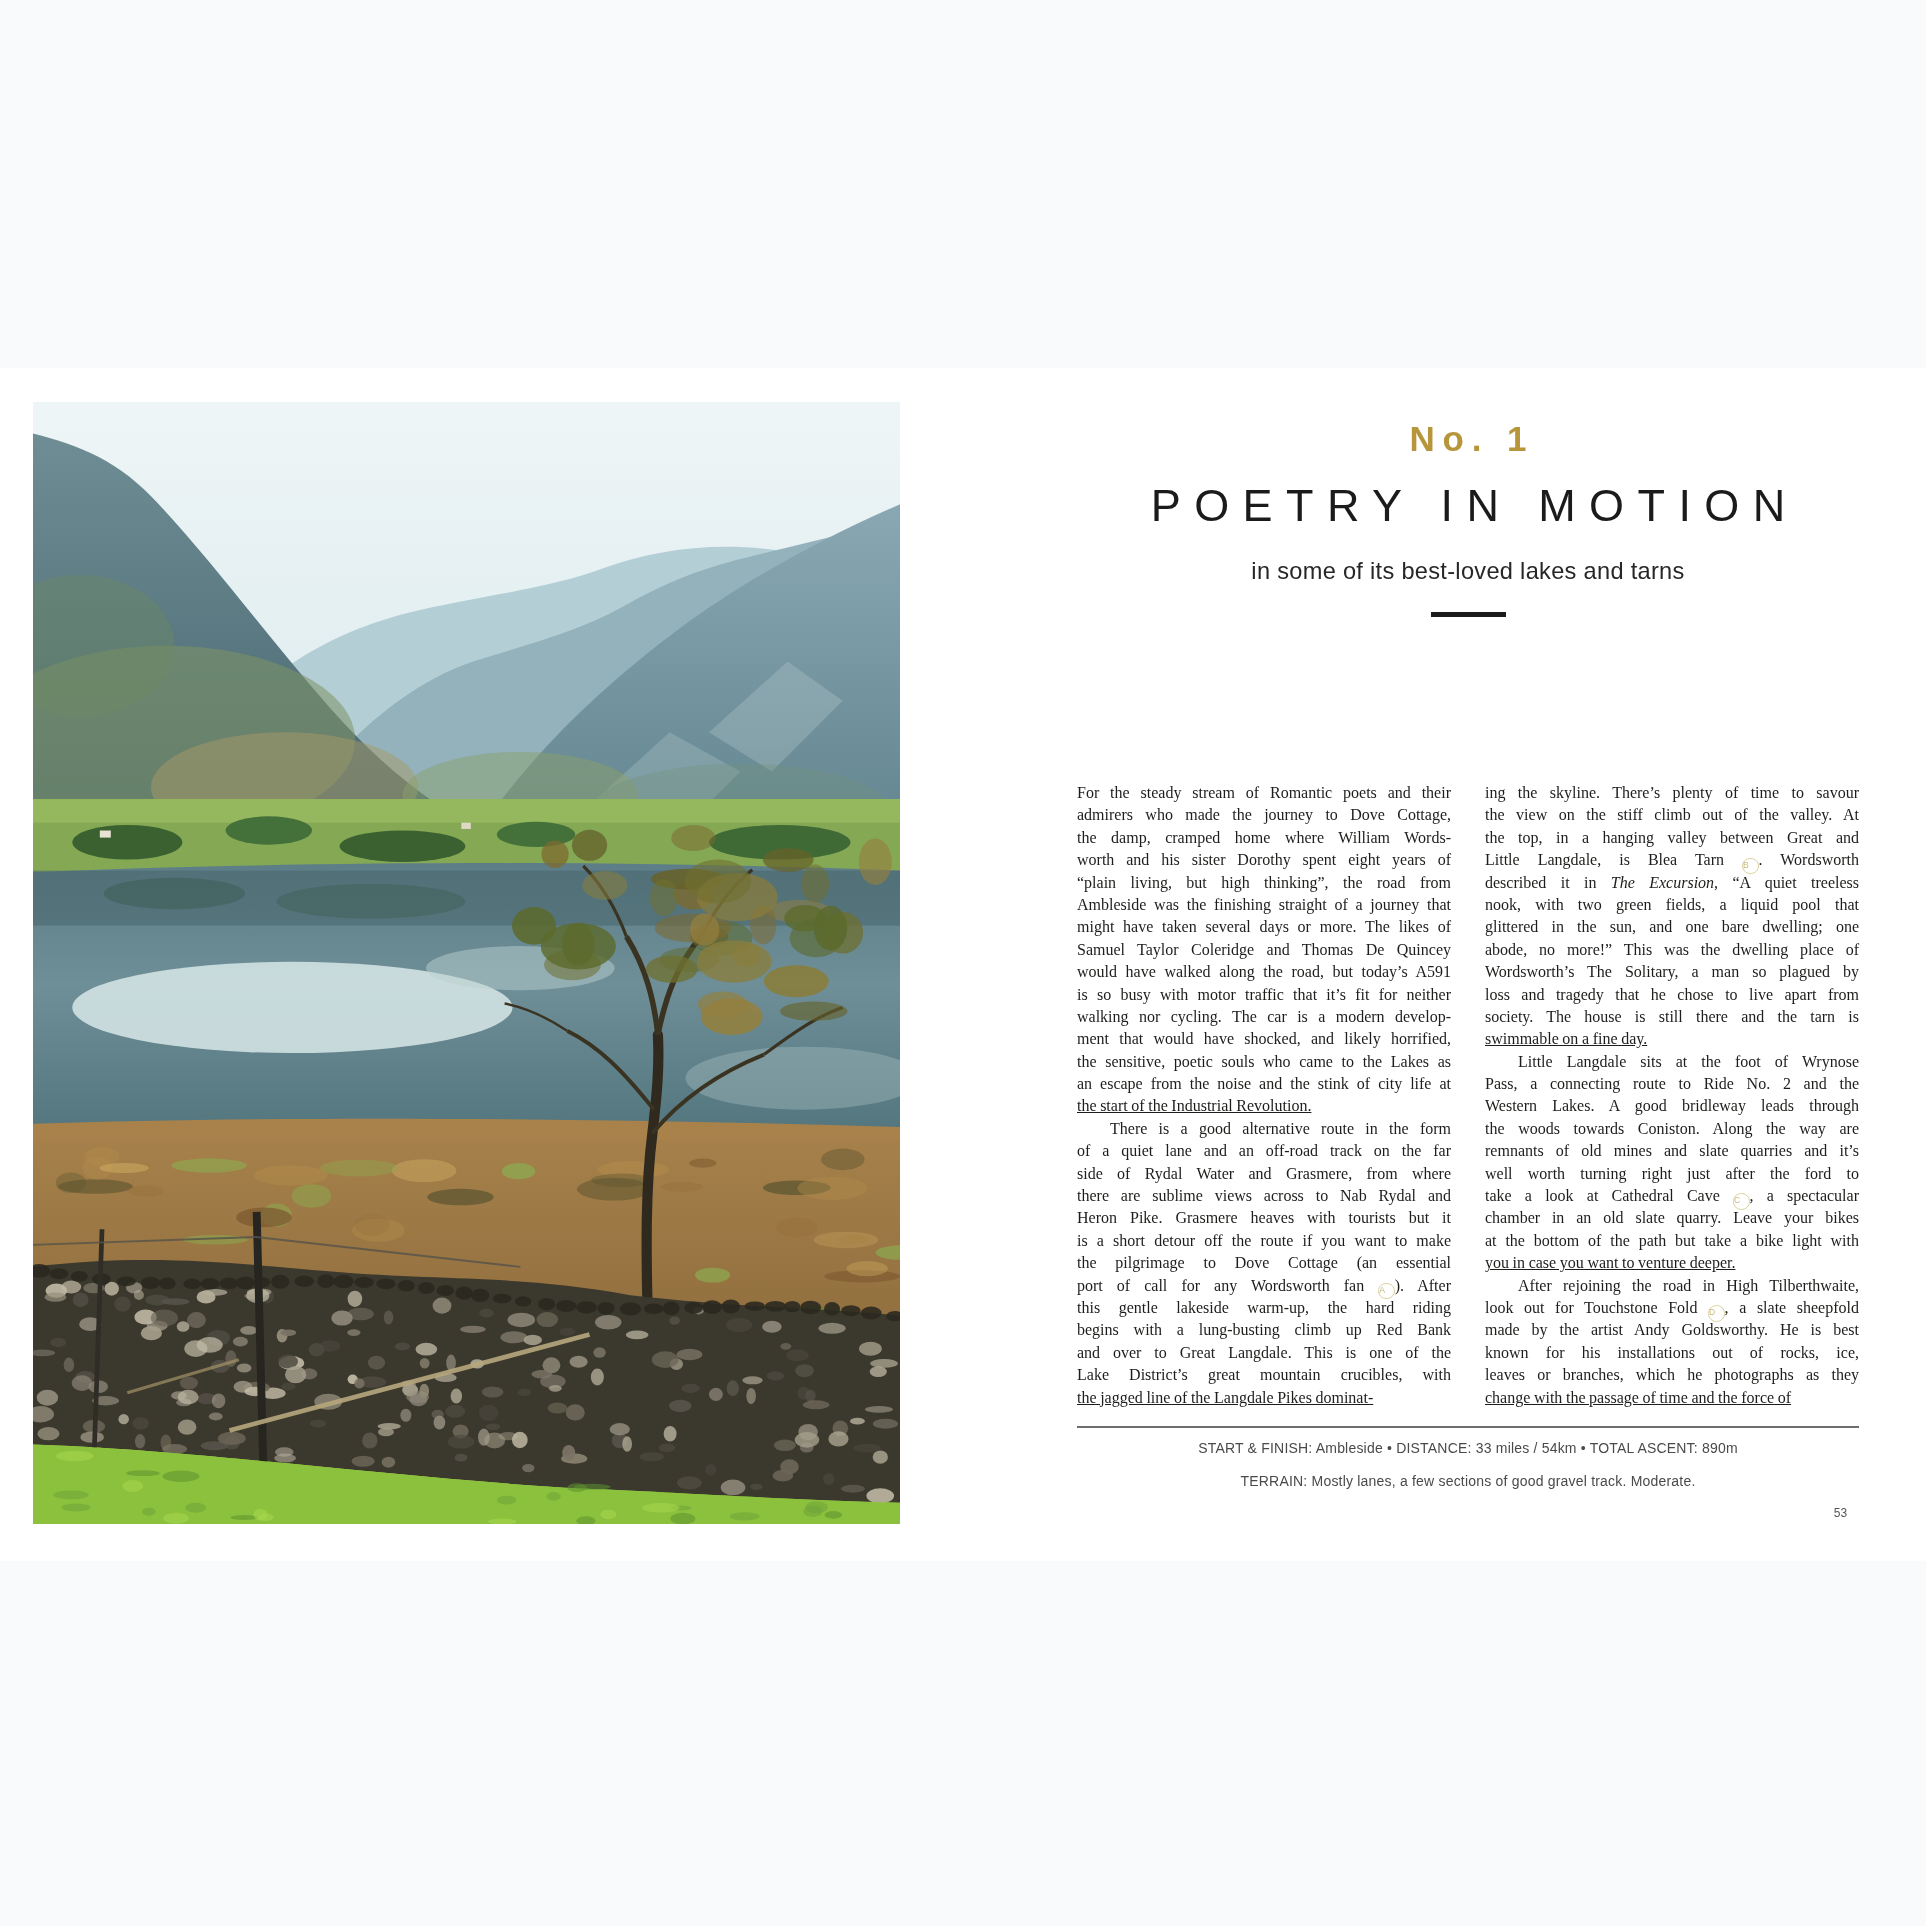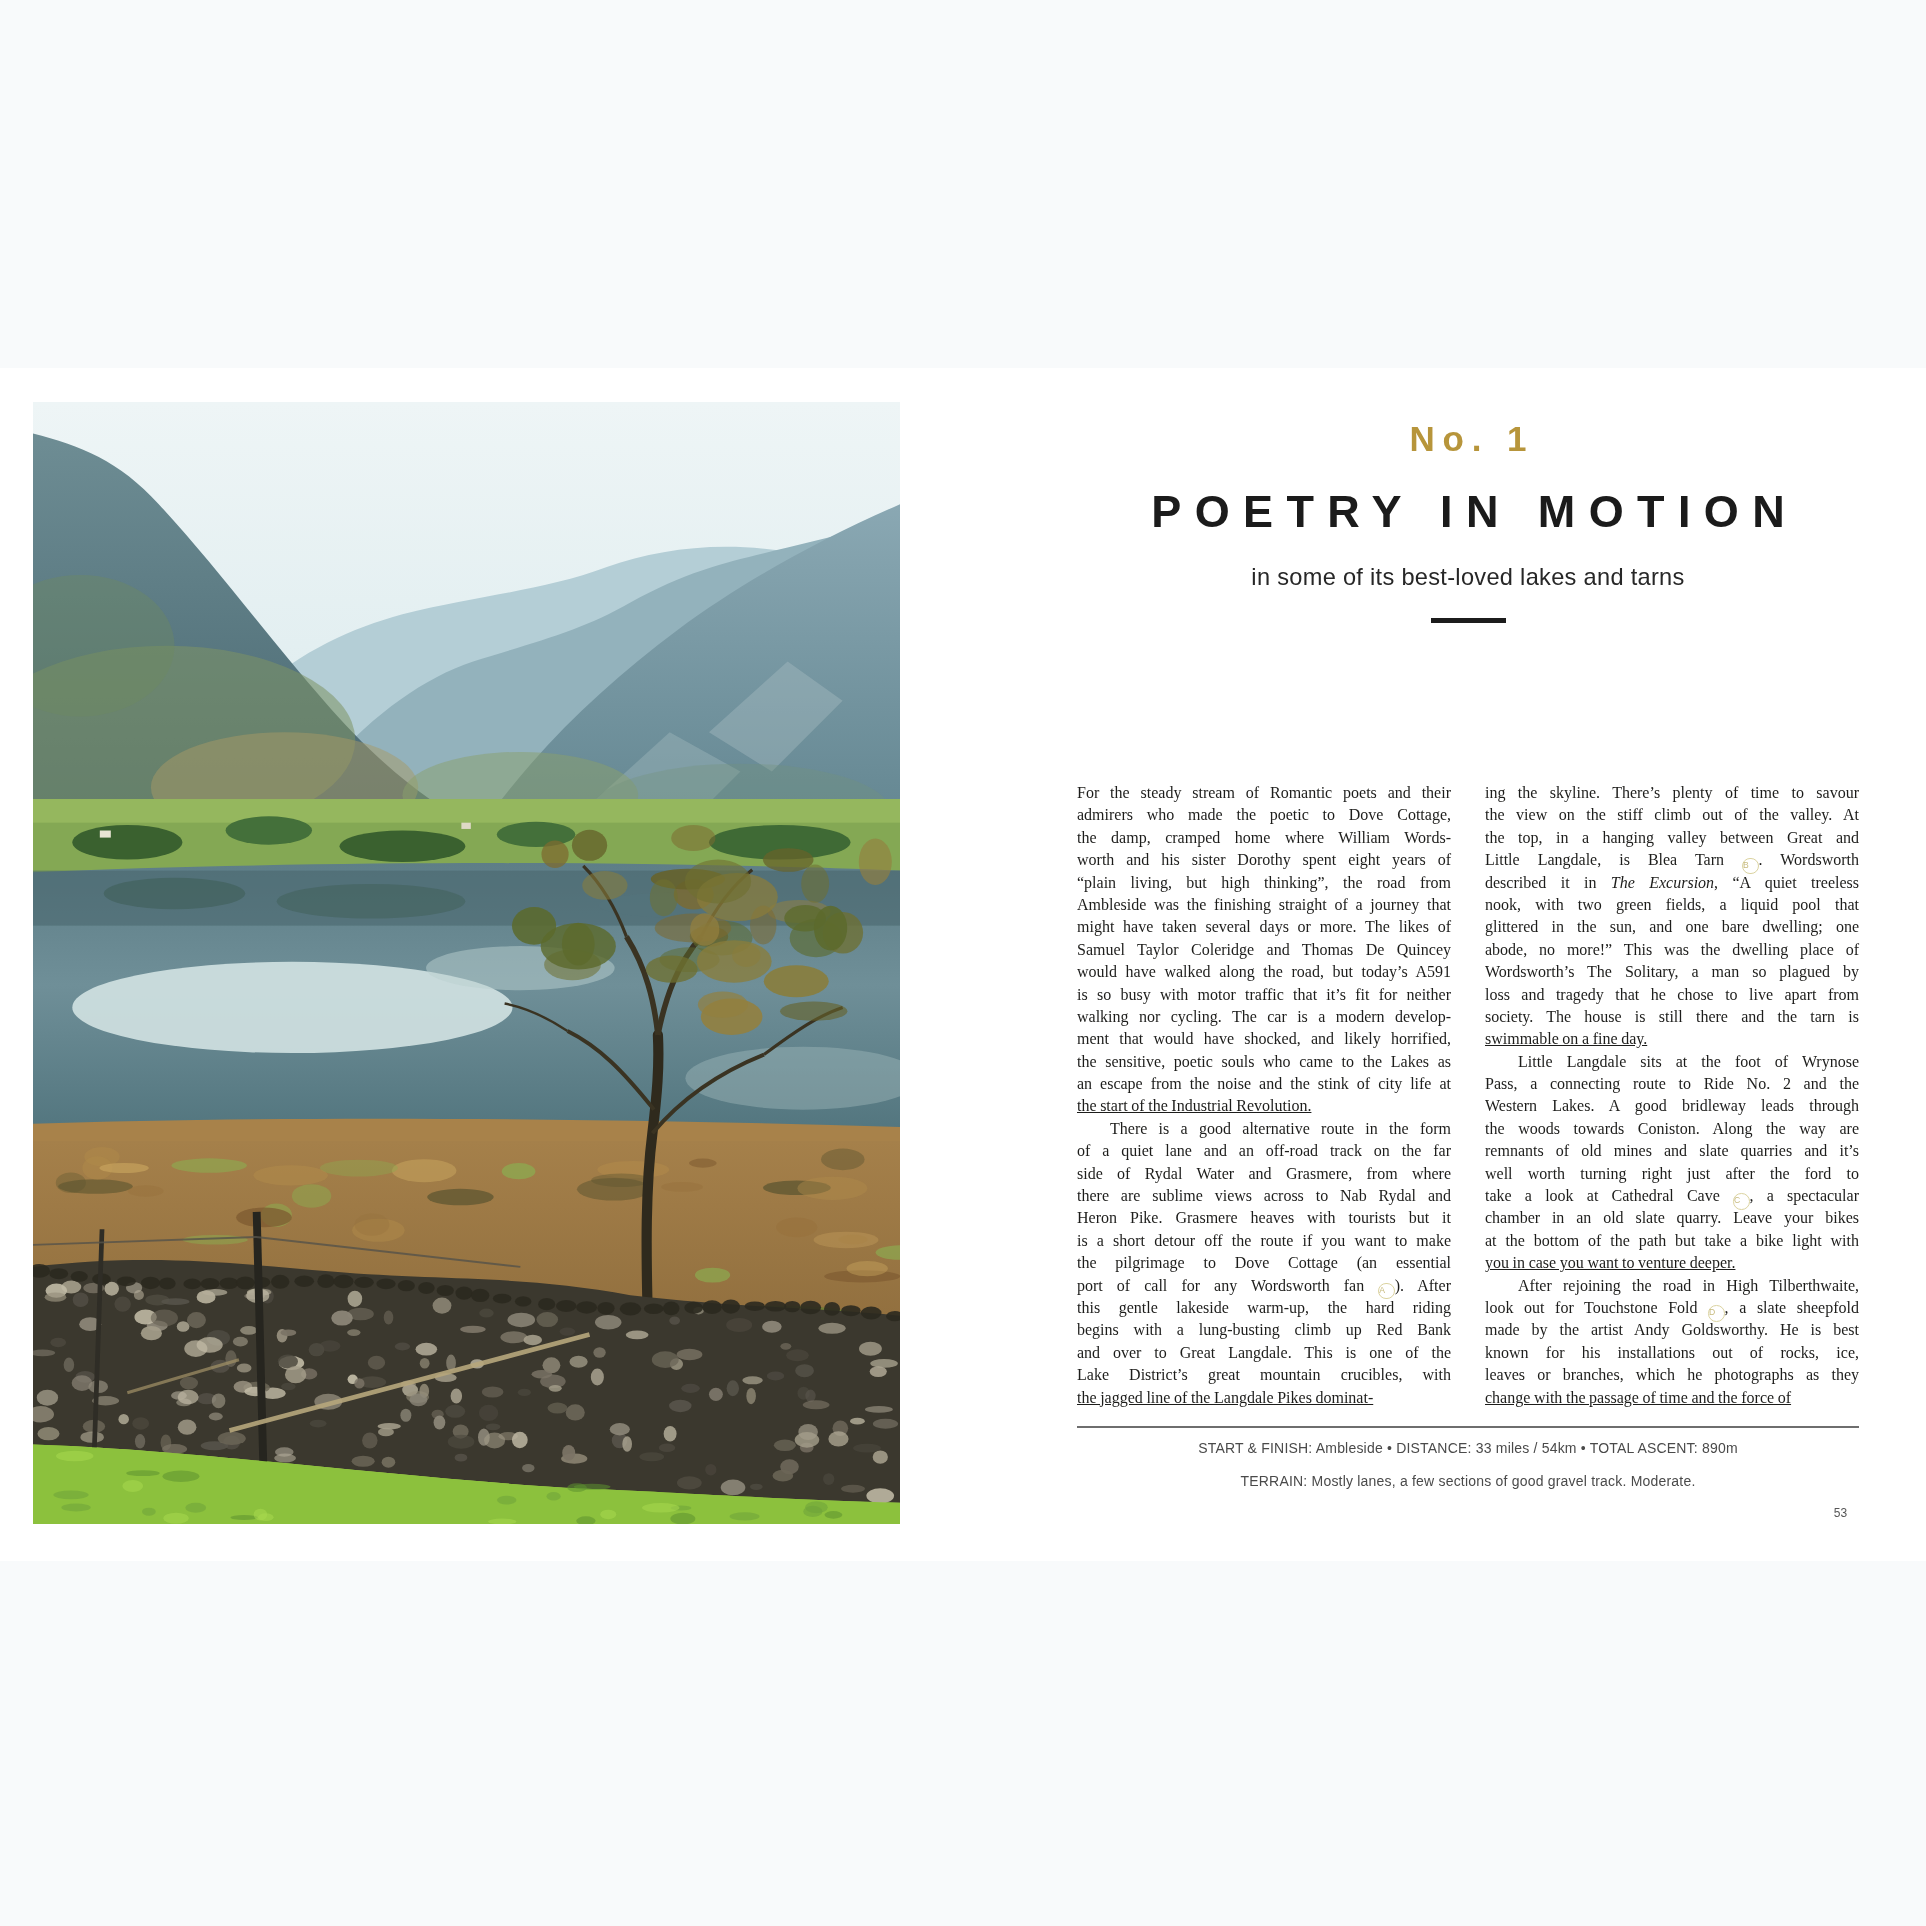--- a/index.html
+++ b/index.html
@@ -7,22 +7,22 @@
        font-family:"Liberation Sans",sans-serif;-webkit-font-smoothing:antialiased;}
   .canvas{position:absolute;inset:0;}
   .spread{position:absolute;left:0;top:368px;width:1926px;height:1193px;background:#ffffff;}
   
   .photo-wrap{position:absolute;left:33px;top:402px;width:867px;height:1122px;overflow:hidden;}
   .photo-wrap svg{display:block;width:100%;height:100%;}
   
   .right-page{position:absolute;left:1077px;top:402px;width:782px;height:1159px;}
   .route-number{margin-top:17.3px;text-align:center;font-size:35px;letter-spacing:7.9px;margin-right:-7.9px;
                 font-weight:700;}
-  .route-title{margin-top:27px;text-align:center;font-size:45px;letter-spacing:13.4px;margin-right:-13.4px;
-               color:#1b1b1b;font-weight:700;}
+  .route-title{margin-top:21px;text-align:center;font-size:45px;letter-spacing:13.4px;margin-right:-13.4px;
+               color:#1b1b1b;font-weight:400;}
   .route-subtitle{margin-top:22px;text-align:center;font-size:23.6px;line-height:34px;color:#272727;
                   letter-spacing:0.3px;}
   .divider{width:75px;height:4.7px;background:#1c1c1c;margin:23.6px auto 0;}
   .cols{position:absolute;left:0;top:380px;width:782px;display:flex;gap:34px;}
   .col{width:377px;}
   .line{height:22.4px;line-height:22.4px;font-family:"Liberation Serif",serif;font-size:16px;
         color:#1d1d1b;text-align:justify;text-align-last:justify;word-spacing:-0.4px;}
   .line.al{text-align-last:left;text-decoration:underline;}
   .line.ind{padding-left:33px;box-sizing:border-box;}
   .badge{display:inline-block;width:16.5px;height:16.5px;border:1.6px solid #dbd3a0;border-radius:50%;
@@ -517,21 +517,21 @@
     <div class="route-number" style="color:#b7953b;">No. 1</div>
     <div class="route-title">POETRY IN MOTION</div>
     <div class="route-subtitle">
       <div>in some of its best-loved lakes and tarns</div>
     </div>
     <div class="divider"></div>
 
     <div class="cols">
       <div class="col">
           <div class="line">For the steady stream of Romantic poets and their</div>
-          <div class="line">admirers who made the poetic to Dove Cottage,</div>
+          <div class="line">admirers who made the journey to Dove Cottage,</div>
           <div class="line">the damp, cramped home where William Words-</div>
           <div class="line">worth and his sister Dorothy spent eight years of</div>
           <div class="line">“plain living, but high thinking”, the road from</div>
           <div class="line">Ambleside was the finishing straight of a journey that</div>
           <div class="line">might have taken several days or more. The likes of</div>
           <div class="line">Samuel Taylor Coleridge and Thomas De Quincey</div>
           <div class="line">would have walked along the road, but today’s A591</div>
           <div class="line">is so busy with motor traffic that it’s fit for neither</div>
           <div class="line">walking nor cycling. The car is a modern develop-</div>
           <div class="line">ment that would have shocked, and likely horrified,</div>

